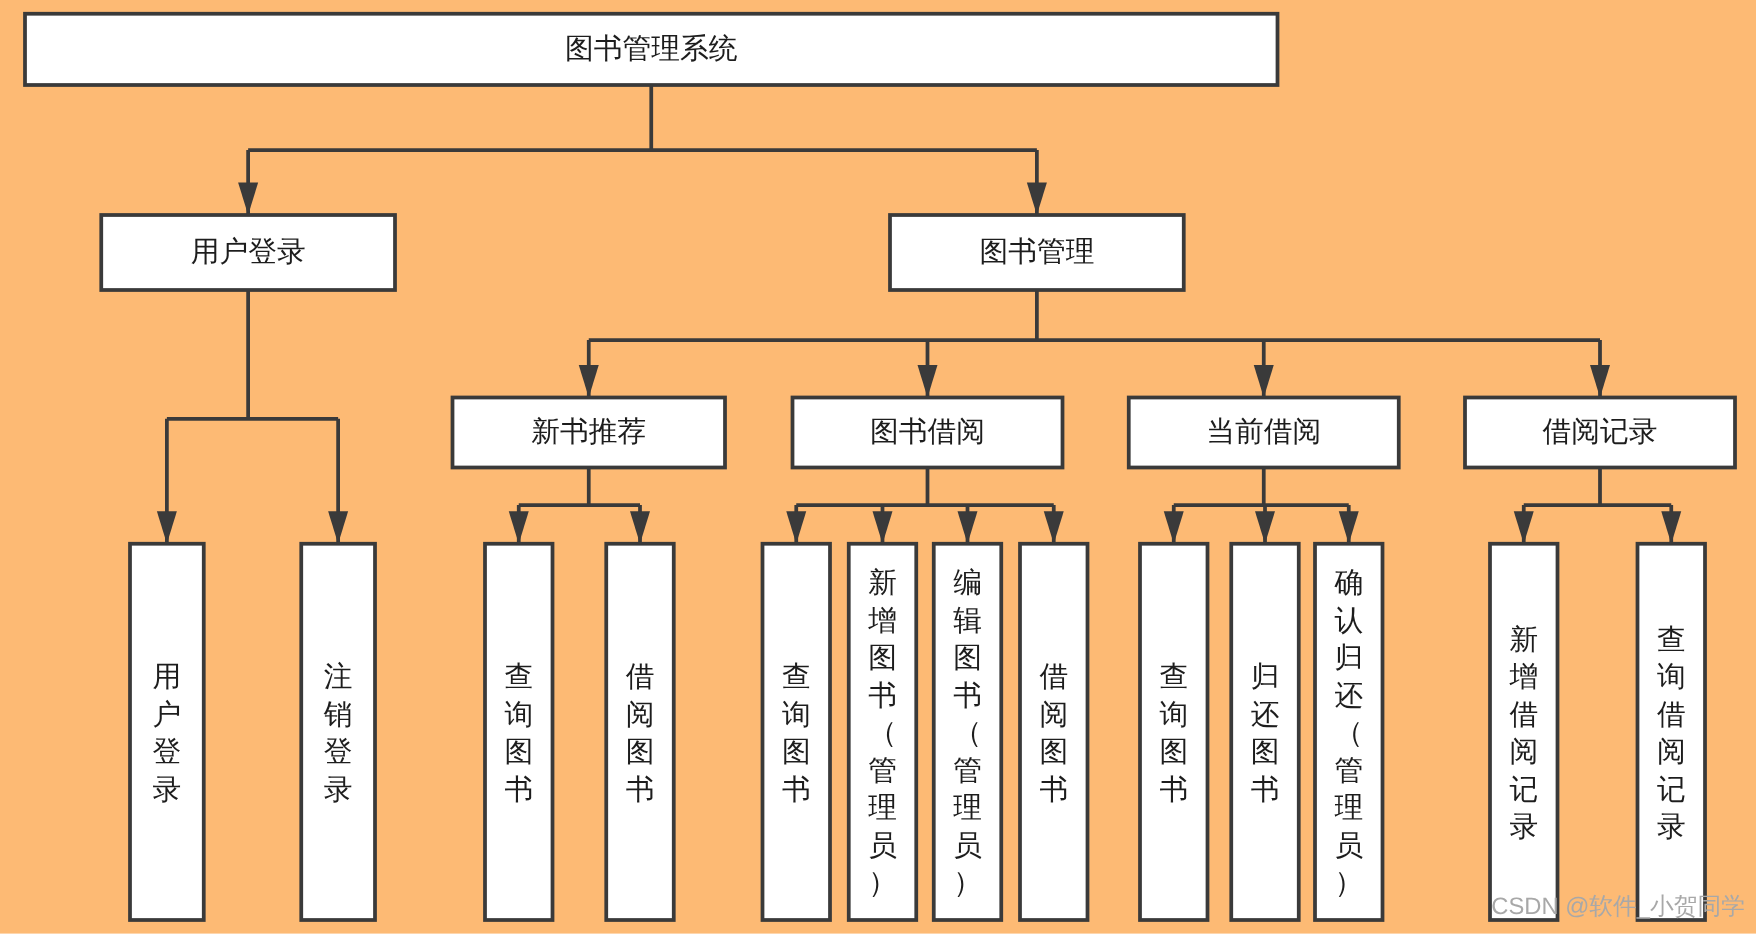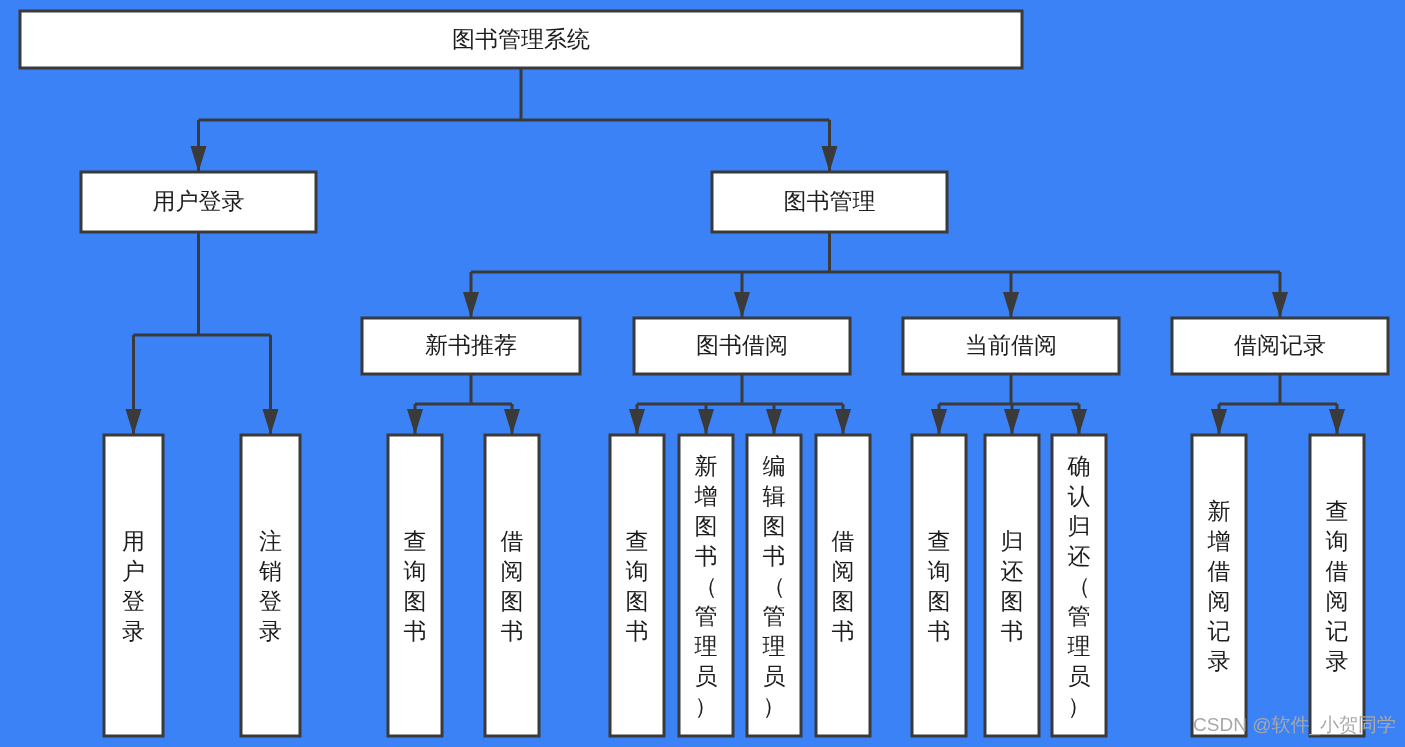--- a/index.html
+++ b/index.html
@@ -11,21 +11,21 @@
   body {
     width: 1405px;
     height: 747px;
     font-family: "Liberation Sans", "DejaVu Sans", sans-serif;
     overflow: hidden;
   }
   #diagram-root {
     position: relative;
     width: 1405px;
     height: 747px;
-    background: #3b82f6;
+    background: #fdba74;
   }
   svg.chart-svg {
     position: absolute;
     left: 0;
     top: 0;
     width: 1405px;
     height: 747px;
     display: block;
   }
   .node-box {

